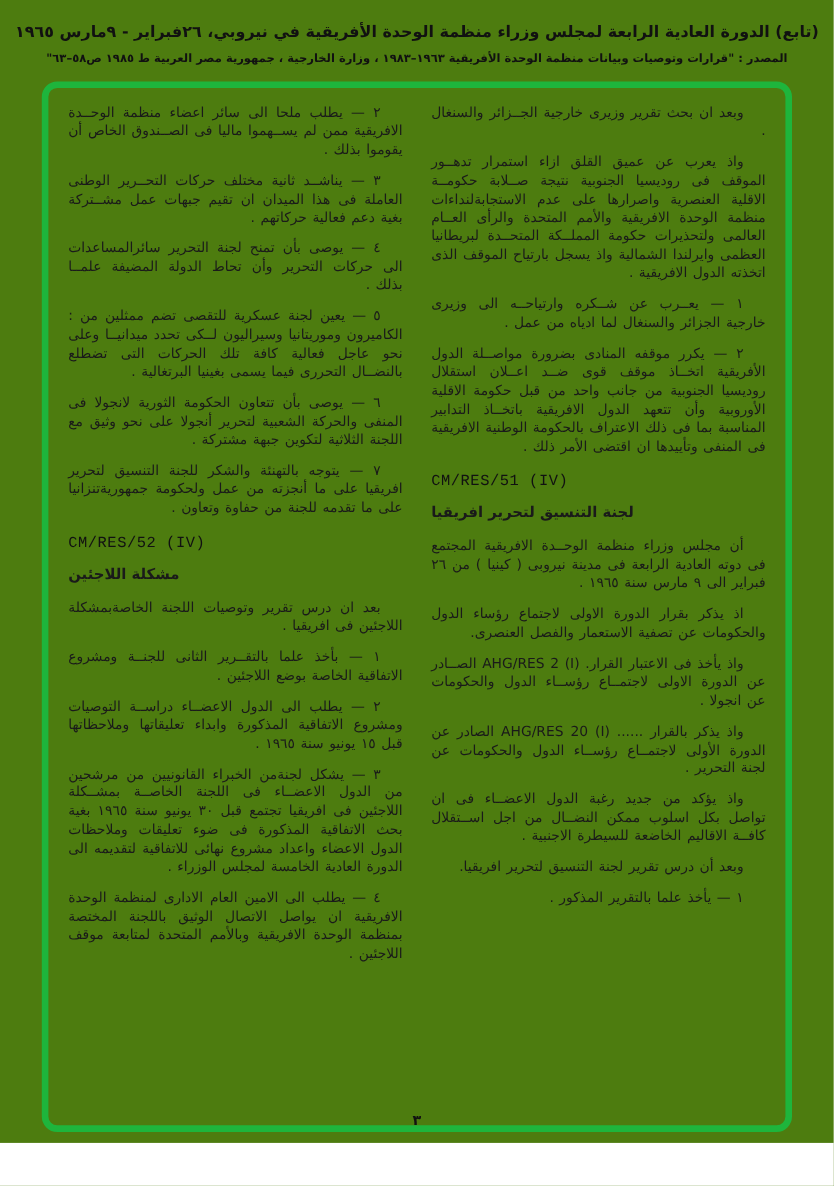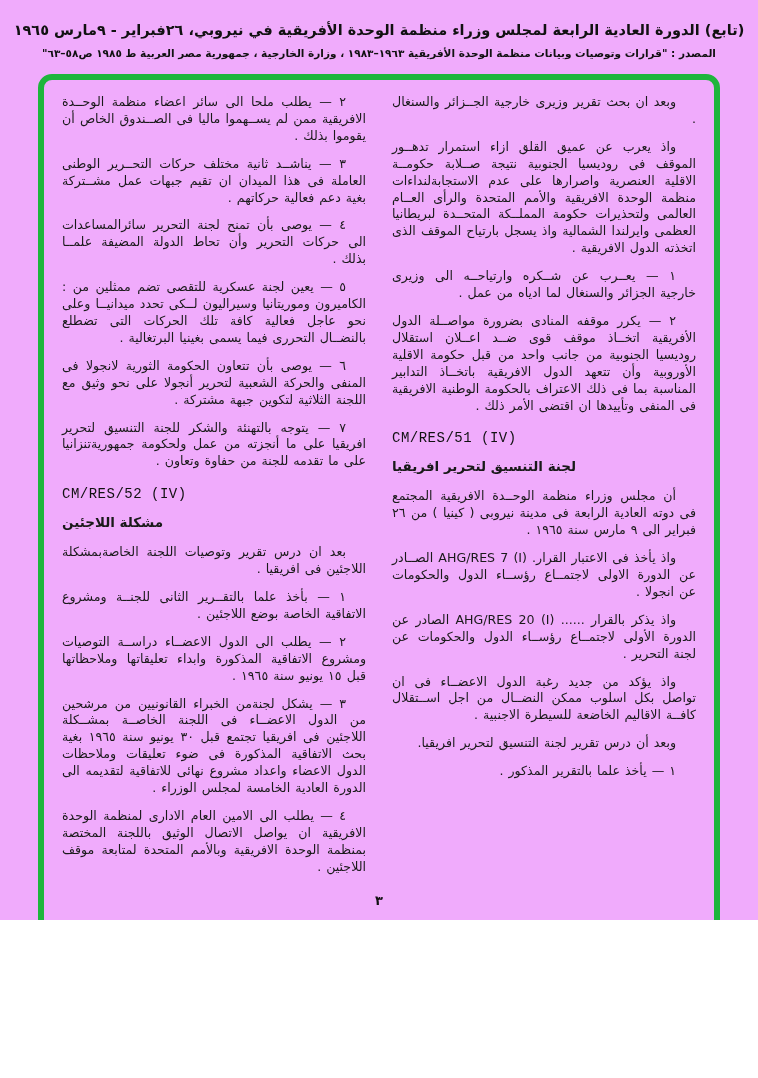--- a/index.html
+++ b/index.html
@@ -1,20 +1,20 @@
 <!DOCTYPE html>
 <html lang="ar"><head>
 <meta charset="utf-8">
 <style>
   html, body { margin: 0; padding: 0; background: #ffffff; }
   .page {
     position: relative;
     width: 758px;
-    height: 920px;
-    background: #f0abfc;
+    height: 1039px;
+    background: #4d7c0f;
     font-family: "DejaVu Sans", sans-serif;
     color: #1a1a1a;
     overflow: hidden;
   }
   .header { text-align: center; padding-top: 22px; direction: rtl; }
   .doc-title {
     font-size: 14.5px;
     font-weight: bold;
     direction: rtl;
     color: #111;
@@ -95,21 +95,22 @@
     <div class="columns">
 
       <div class="col">
         <p class="para">وبعد ان بحث تقرير وزيرى خارجية الجــزائر والسنغال .</p>
         <p class="para">واذ يعرب عن عميق القلق ازاء استمرار تدهــور الموقف فى روديسيا الجنوبية نتيجة صــلابة حكومــة الاقلية العنصرية واصرارها على عدم الاستجابةلنداءات منظمة الوحدة الافريقية والأمم المتحدة والرأى العــام العالمى ولتحذيرات حكومة المملــكة المتحــدة لبريطانيا العظمى وايرلندا الشمالية واذ يسجل بارتياح الموقف الذى اتخذته الدول الافريقية .</p>
         <p class="para">١ — يعــرب عن شــكره وارتياحــه الى وزيرى خارجية الجزائر والسنغال لما ادياه من عمل .</p>
         <p class="para">٢ — يكرر موقفه المنادى بضرورة مواصــلة الدول الأفريقية اتخــاذ موقف قوى ضــد اعــلان استقلال روديسيا الجنوبية من جانب واحد من قبل حكومة الاقلية الأوروبية وأن تتعهد الدول الافريقية باتخــاذ التدابير المناسبة بما فى ذلك الاعتراف بالحكومة الوطنية الافريقية فى المنفى وتأييدها ان اقتضى الأمر ذلك .</p>
         <div class="code">CM/RES/51 (IV)</div>
         <div class="heading">لجنة التنسيق لتحرير افريقيا</div>
         <p class="para">أن مجلس وزراء منظمة الوحــدة الافريقية المجتمع فى دوته العادية الرابعة فى مدينة نيروبى ( كينيا ) من ٢٦ فبراير الى ٩ مارس سنة ١٩٦٥ .</p>
-        <p class="para">واذ يأخذ فى الاعتبار القرار. AHG/RES 7 (I) الصــادر عن الدورة الاولى لاجتمــاع رؤســاء الدول والحكومات عن انجولا .</p>
+        <p class="para">اذ يذكر بقرار الدورة الاولى لاجتماع رؤساء الدول والحكومات عن تصفية الاستعمار والفصل العنصرى.</p>
+        <p class="para">واذ يأخذ فى الاعتبار القرار. AHG/RES 2 (I) الصــادر عن الدورة الاولى لاجتمــاع رؤســاء الدول والحكومات عن انجولا .</p>
         <p class="para">واذ يذكر بالقرار ...... AHG/RES 20 (I) الصادر عن الدورة الأولى لاجتمــاع رؤســاء الدول والحكومات عن لجنة التحرير .</p>
         <p class="para">واذ يؤكد من جديد رغبة الدول الاعضــاء فى ان تواصل بكل اسلوب ممكن النضــال من اجل اســتقلال كافــة الاقاليم الخاضعة للسيطرة الاجنبية .</p>
         <p class="para">وبعد أن درس تقرير لجنة التنسيق لتحرير افريقيا.</p>
         <p class="para">١ — يأخذ علما بالتقرير المذكور .</p>
       </div>
 
       <div class="col">
         <p class="para">٢ — يطلب ملحا الى سائر اعضاء منظمة الوحــدة الافريقية ممن لم يســهموا ماليا فى الصــندوق الخاص أن يقوموا بذلك .</p>
         <p class="para">٣ — يناشــد ثانية مختلف حركات التحــرير الوطنى العاملة فى هذا الميدان ان تقيم جبهات عمل مشــتركة بغية دعم فعالية حركاتهم .</p>
         <p class="para">٤ — يوصى بأن تمنح لجنة التحرير سائرالمساعدات الى حركات التحرير وأن تحاط الدولة المضيفة علمــا بذلك .</p>

